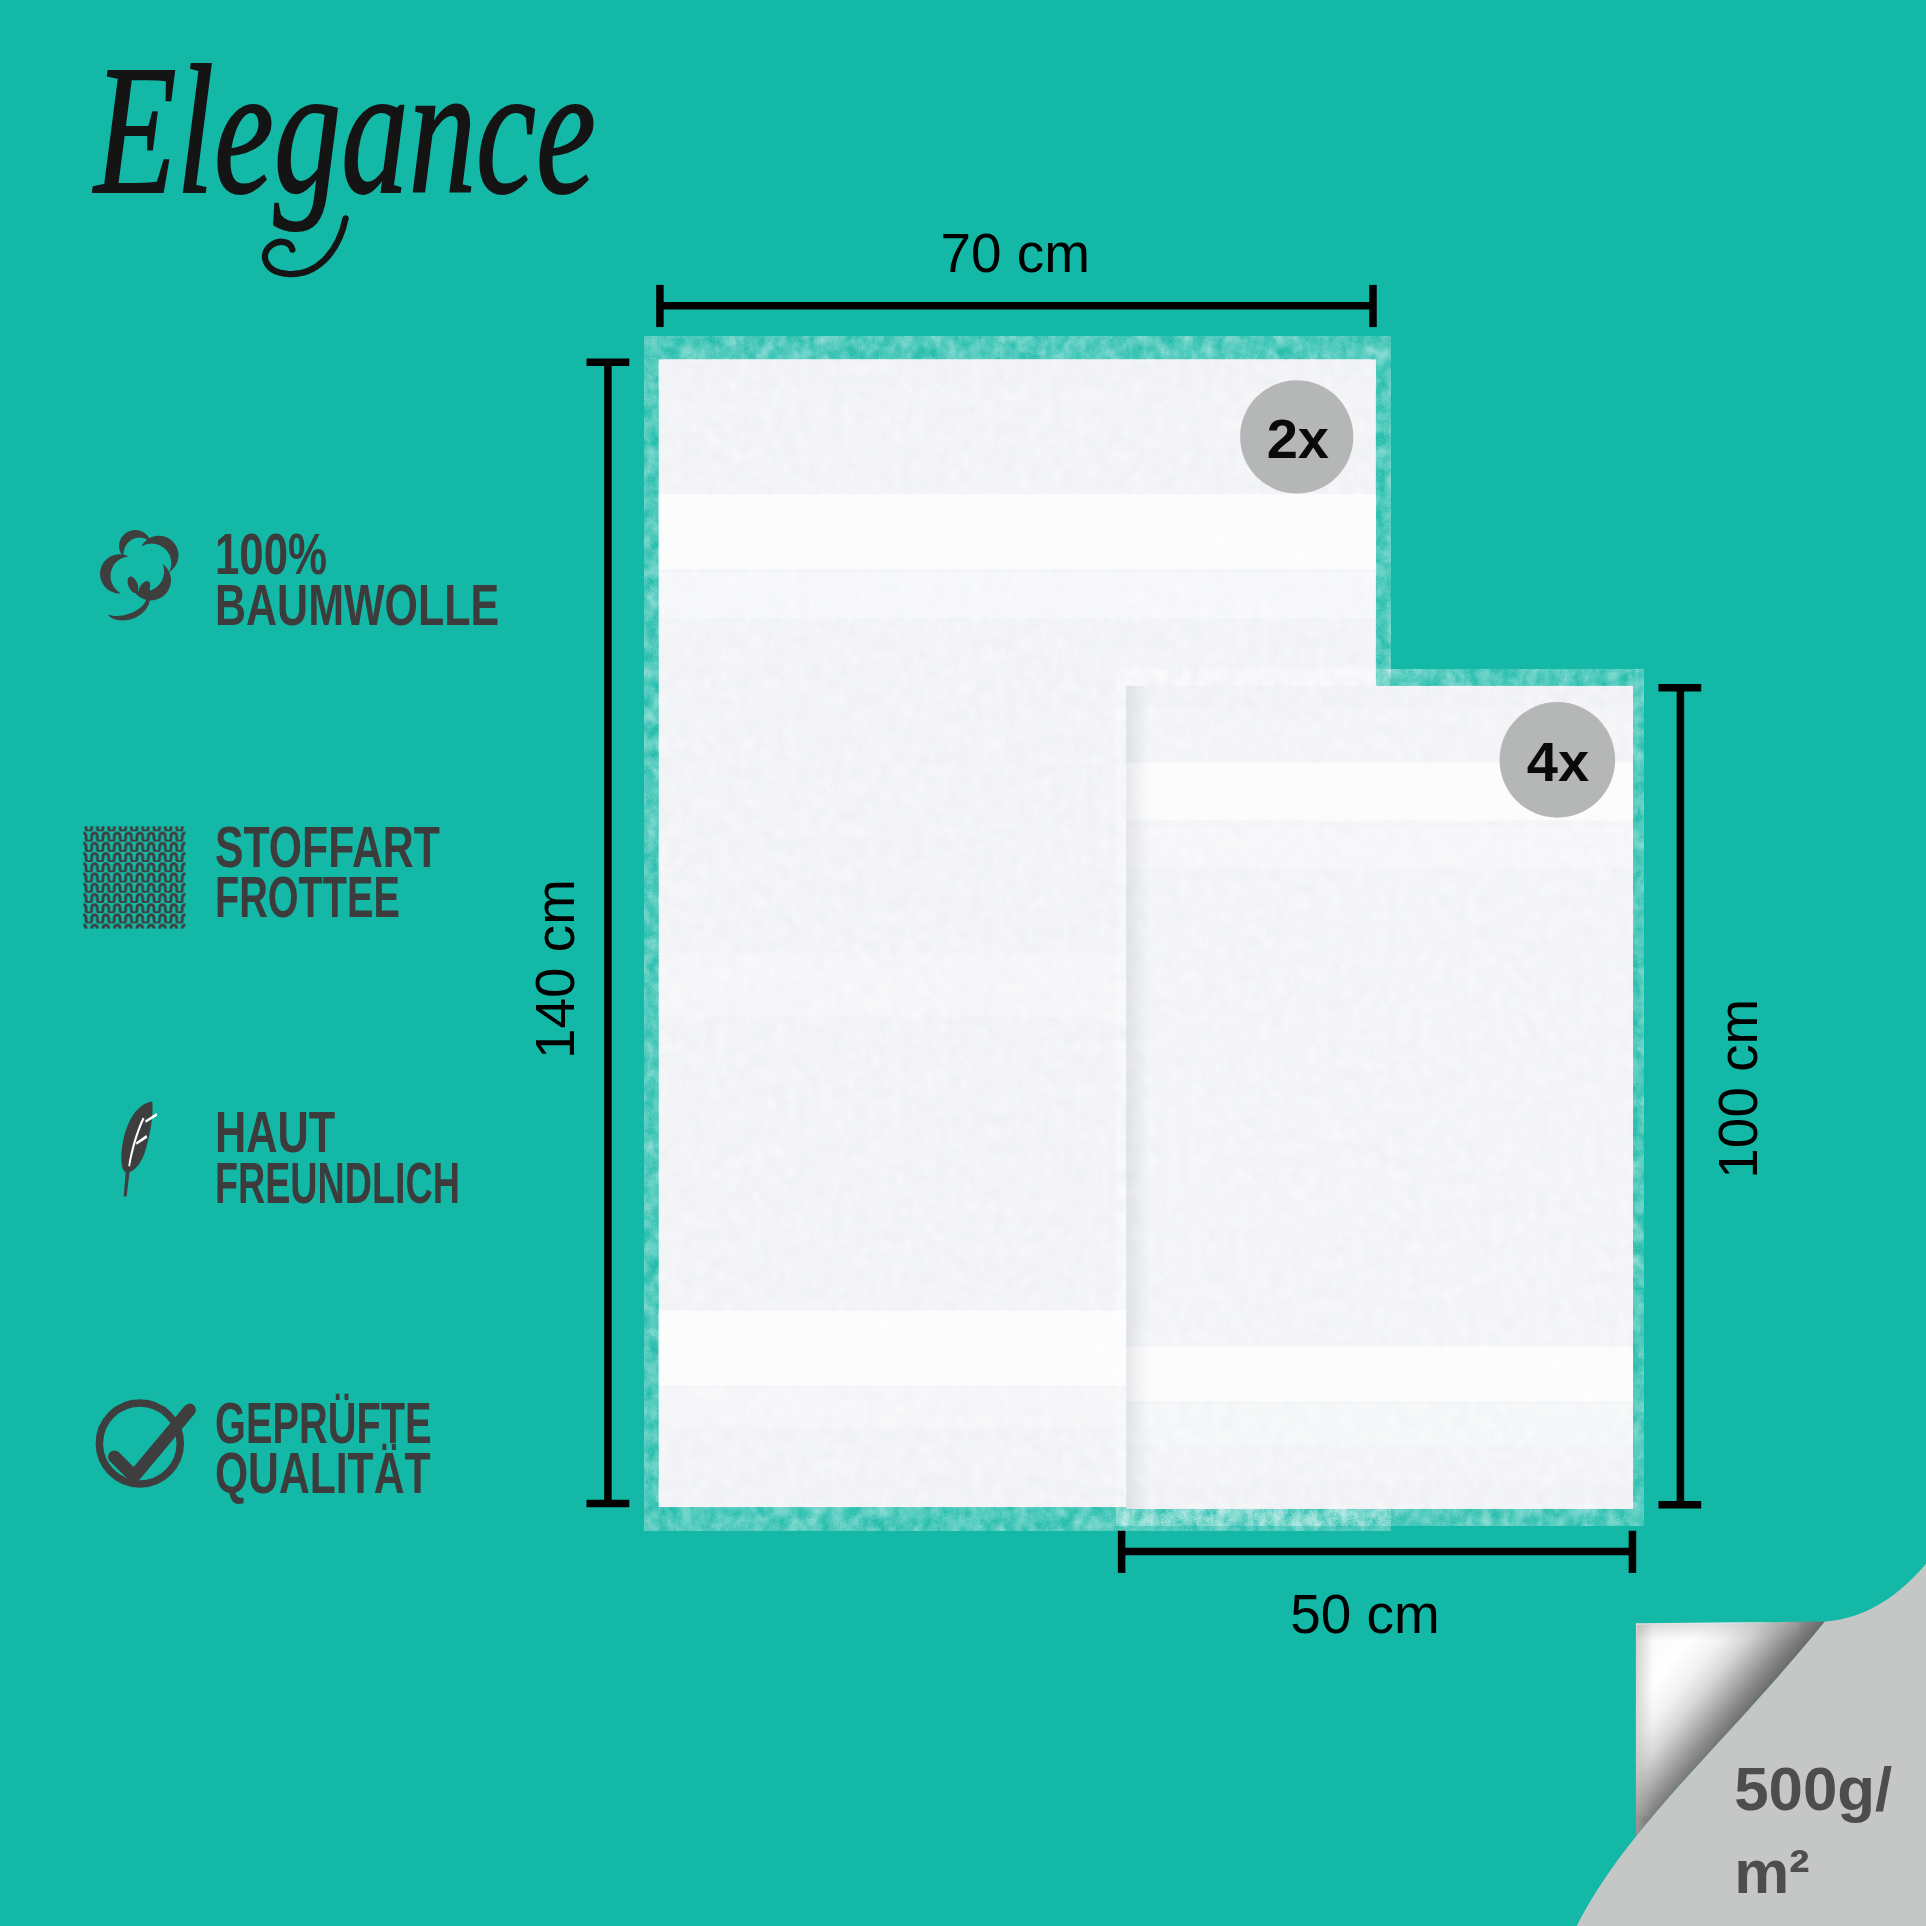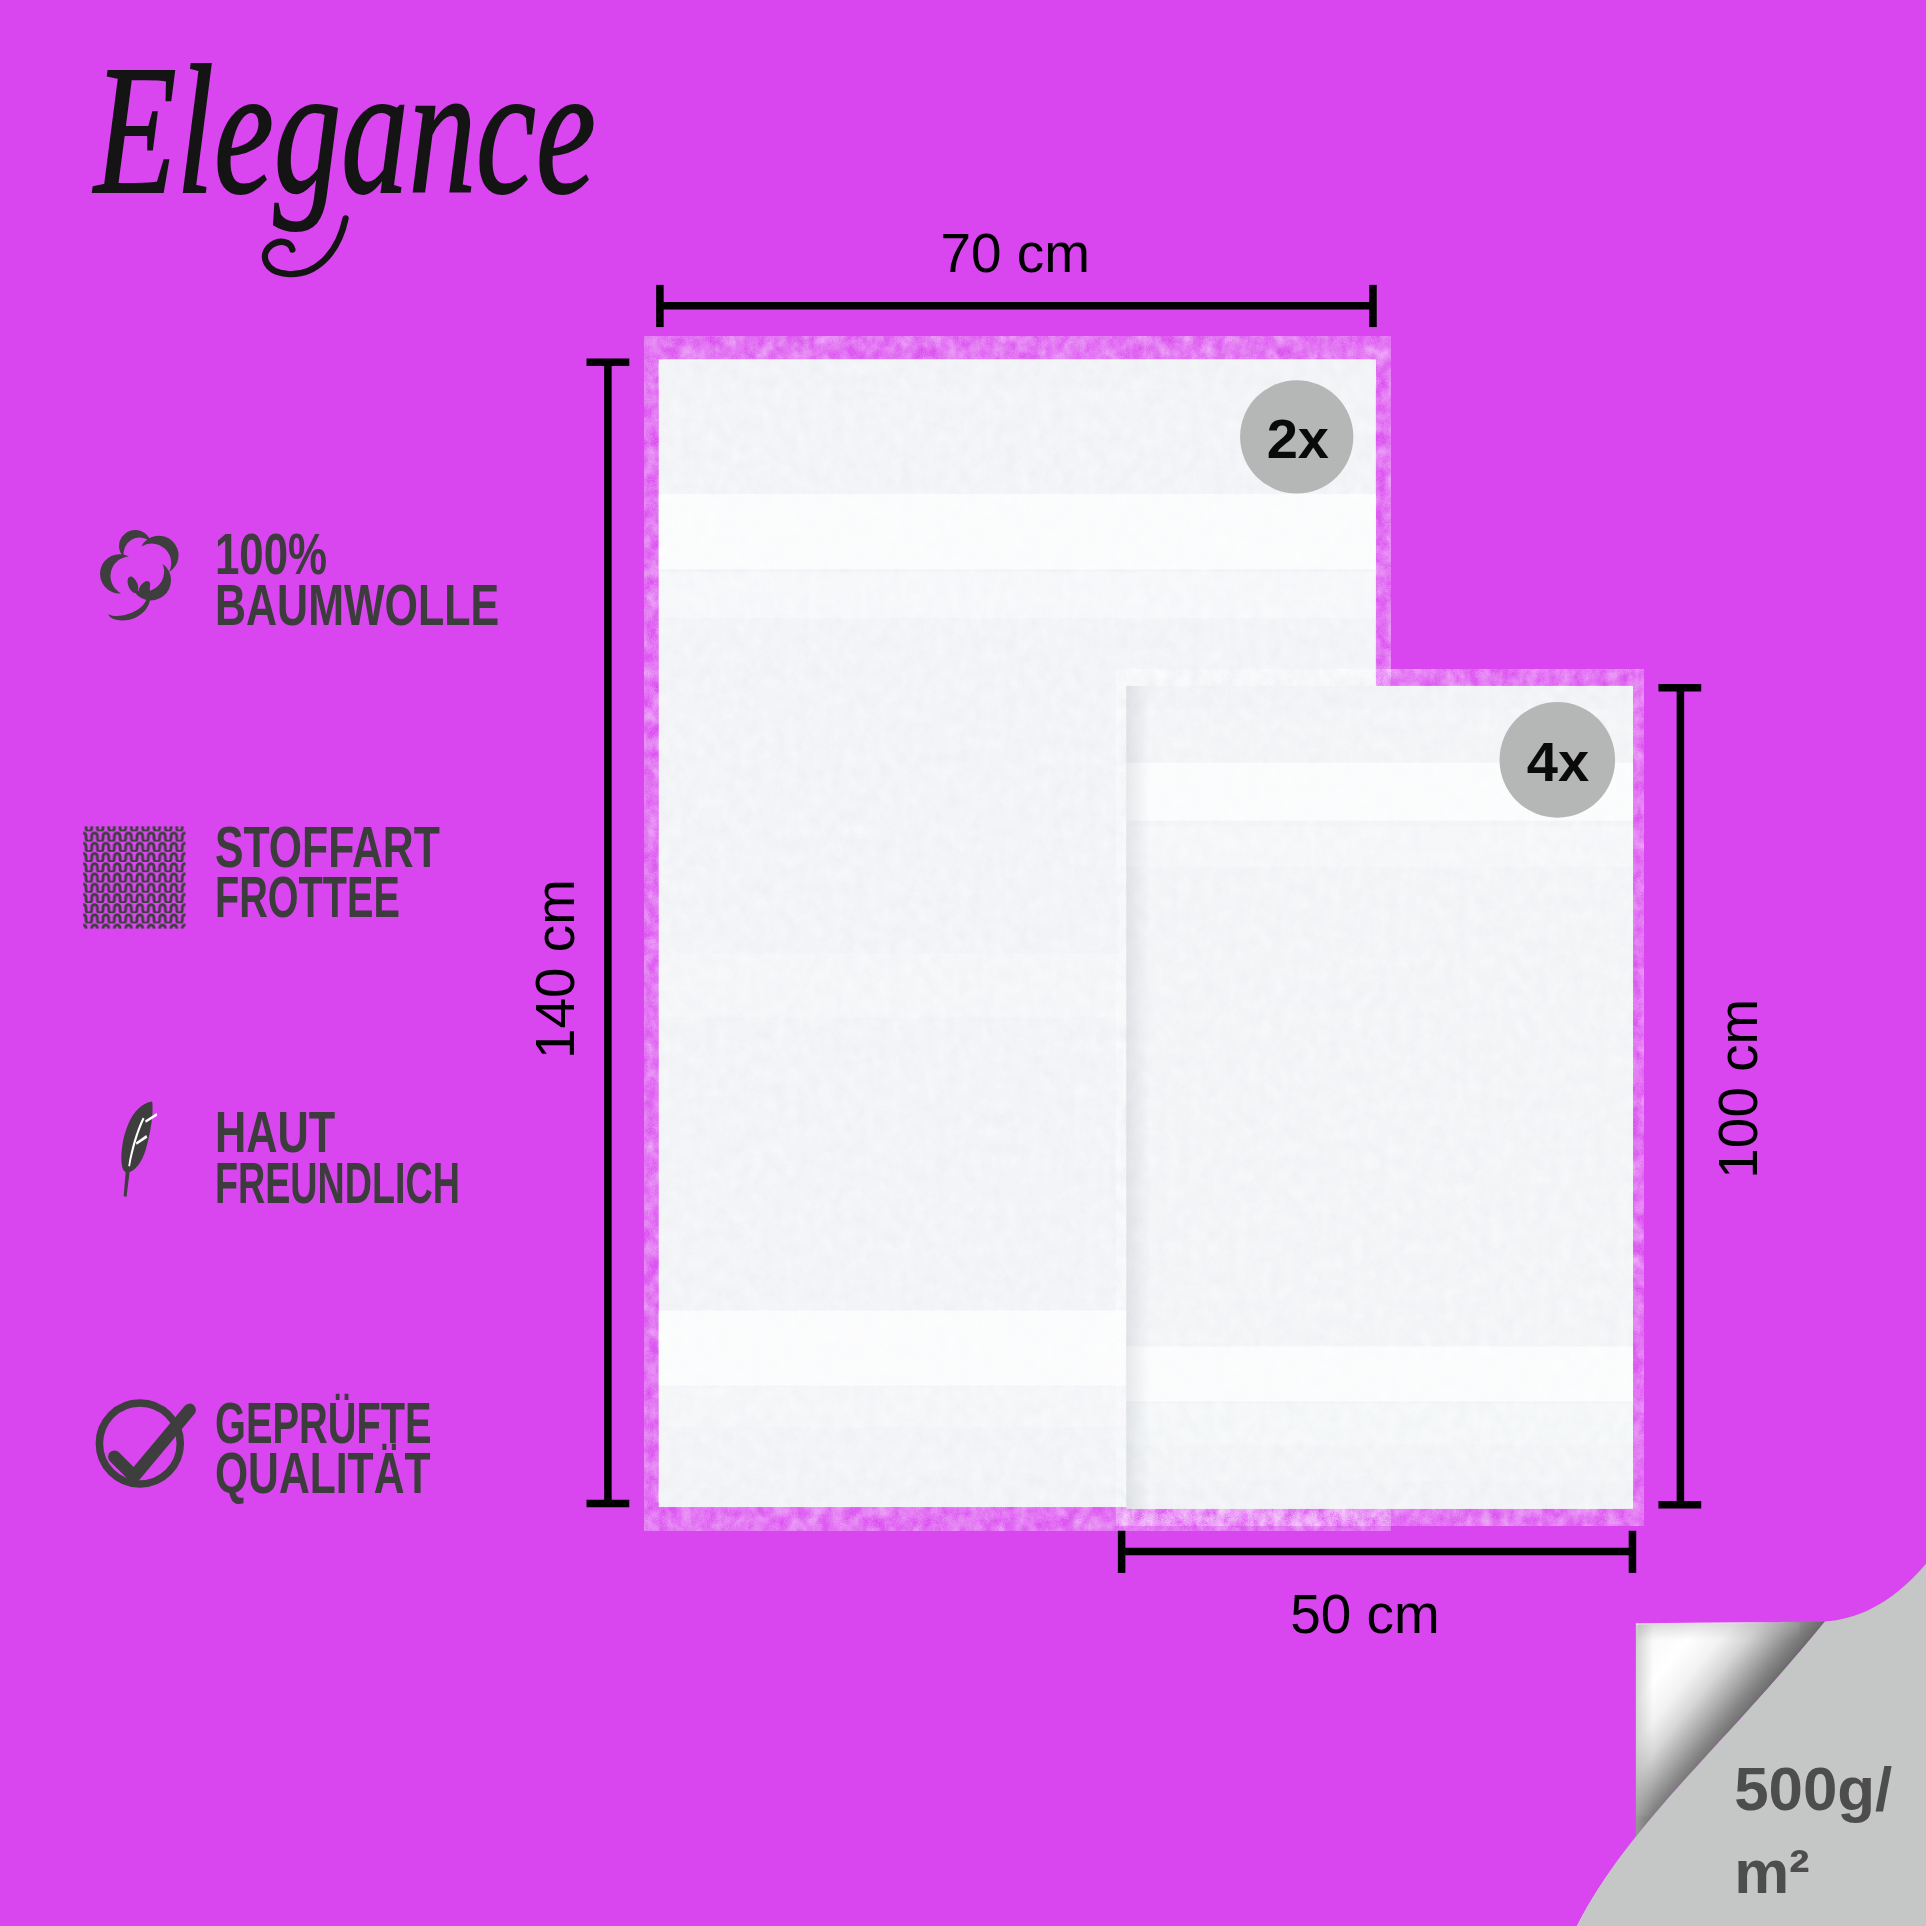--- a/index.html
+++ b/index.html
@@ -1,16 +1,16 @@
 <!DOCTYPE html>
 <html style="font-size:9.2px"><head>
 <meta charset="utf-8">
 <style>
 html,body{margin:0;padding:0;background:#ffffff;}
-#page{position:relative;width:1926px;height:1926px;background:#d946ef;overflow:hidden;}
+#page{position:relative;width:1926px;height:1926px;background:#14b8a6;overflow:hidden;}
 svg{position:absolute;top:0;left:0;display:block;}
 </style>
 </head>
 <body>
 <div id="page">
 <svg width="1926" height="1926" viewBox="0 0 3333 3333">
 <defs>
   <filter id="ft" x="-2%" y="-2%" width="104%" height="104%">
     <feTurbulence type="fractalNoise" baseFrequency="0.05 0.04" numOctaves="4" seed="3" result="t"></feTurbulence>
     <feColorMatrix in="t" type="matrix" values="0 0 0 0 1  0 0 0 0 1  0 0 0 0 1  0.9 0.45 0 0 -0.38"></feColorMatrix>

